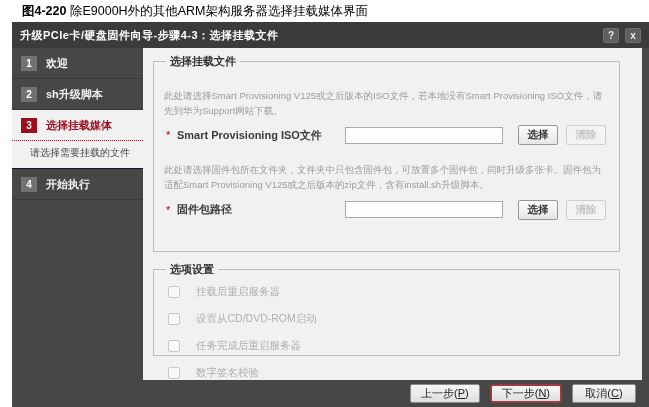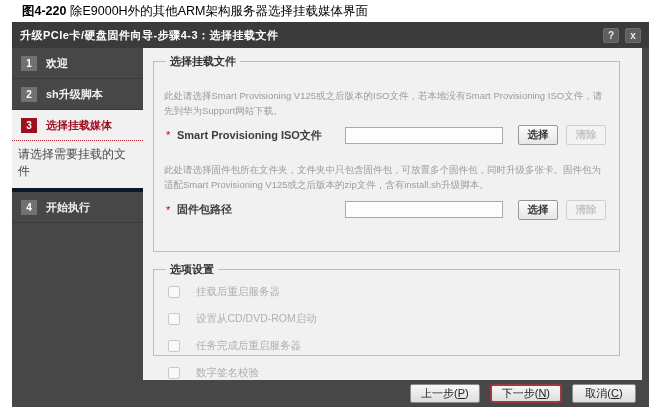--- a/index.html
+++ b/index.html
@@ -26,22 +26,22 @@
 
   .sidebar { position:absolute; left:0; top:0; bottom:0; width:131px; background:#474747; }
   .step { height:31px; display:flex; align-items:center; gap:9px; padding-left:9px;
           border-bottom:1px solid #3a3a3a; }
   .step-num { width:16px; height:15px; background:#717171; color:#fff; font-size:10px;
               font-weight:bold; display:flex; align-items:center; justify-content:center; }
   .step-label { color:#f2f2f2; font-size:11px; font-weight:bold; }
   .step.active { background:#f1f1f1; border-bottom:1px dotted #b52025; }
   .step.active .step-num { background:#9e0e1d; }
   .step.active .step-label { color:#9e0e1d; }
-  .step-sub { background:#f1f1f1; color:#4a4a4a; font-size:12px;
-              padding:5px 6px 8px 6px; border-bottom:4px solid #0f172a; }
+  .step-sub { background:#f1f1f1; color:#4a4a4a; font-size:10px;
+              padding:5px 6px 8px 18px; border-bottom:1px solid #0f172a; }
 
   .main { position:absolute; left:131px; top:0; right:7px; bottom:0;
           background:#f1f1f1; padding:6px 22px 0 10px; }
 
   fieldset { border:1px solid #bdbdbd; background:#f1f1f1; padding:2px 10px 6px 10px; }
   legend { font-size:11px; font-weight:bold; color:#333; padding:0 4px; margin-left:2px; }
   .fs-files { height:198px; }
   .fs-opts  { height:94px; margin-top:10px; }
 
   .hint { color:#9b9b9b; font-size:9.5px; line-height:1.55; margin-top:18px; }

